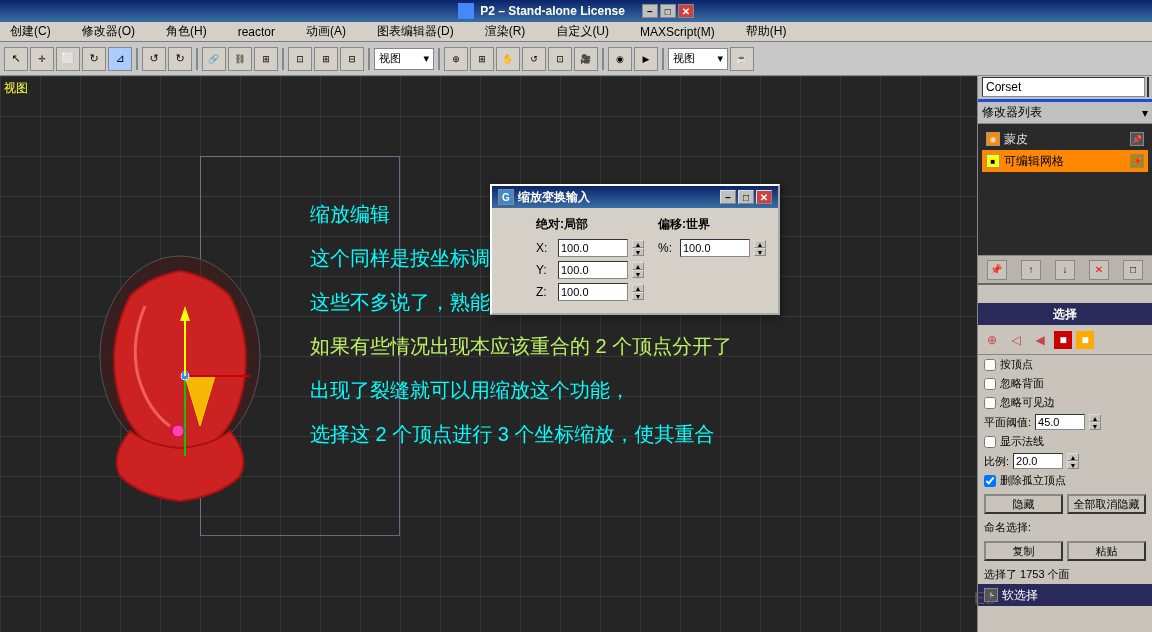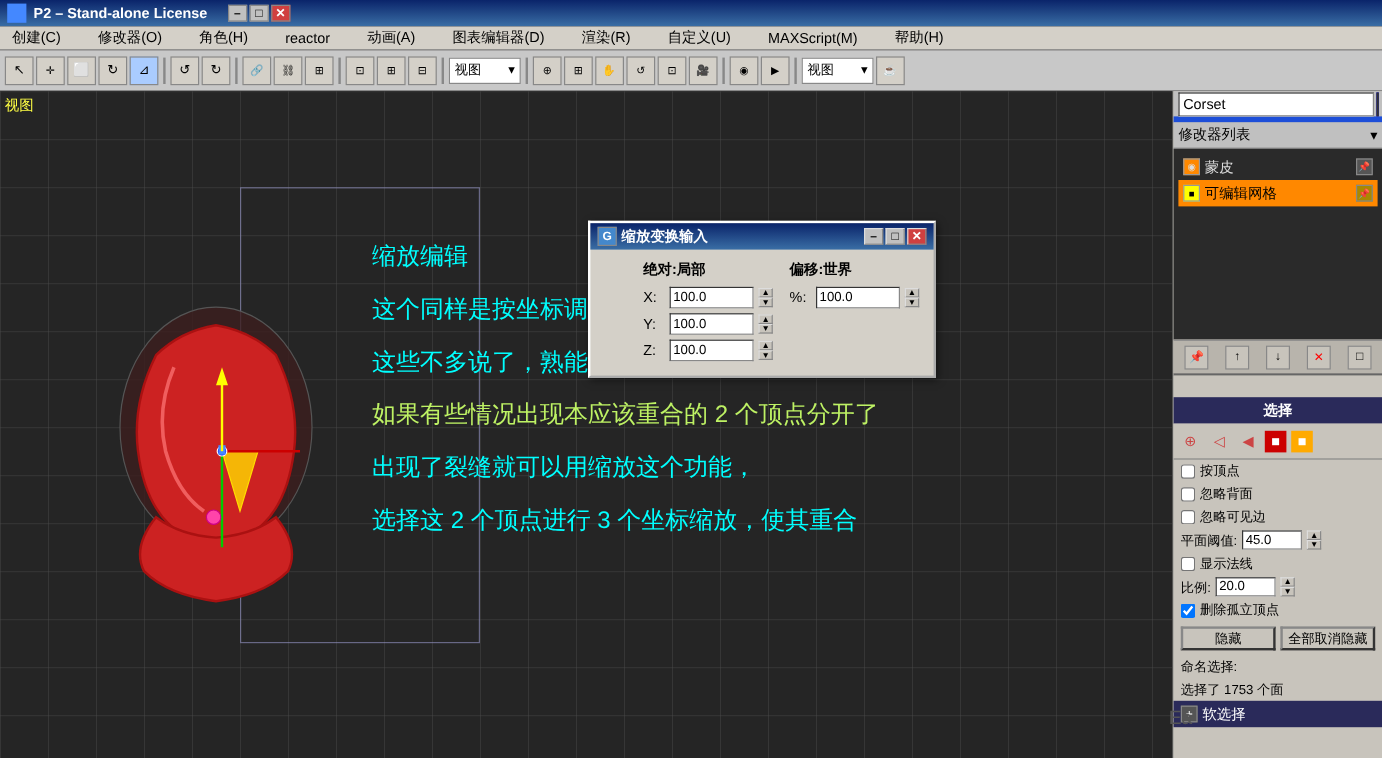--- a/index.html
+++ b/index.html
@@ -1,21 +1,21 @@
 <!DOCTYPE html>
 <html><head>
   <meta charset="utf-8">
   <style>
     * { margin: 0; padding: 0; box-sizing: border-box; }
     body { width: 1152px; height: 632px; overflow: hidden; background: #1a1a1a; font-family: 'SimSun', '宋体', sans-serif; font-size: 12px; color: #000; }
 
     
     #title-bar {
       width: 100%; height: 22px; background: linear-gradient(to bottom, #0a246a, #3a6ea5);
-      display: flex; align-items: center; justify-content: flex-start; padding: 0 6px;
+      display: flex; align-items: center; justify-content: center; padding: 0 6px;
       color: white; font-size: 12px; font-weight: bold; gap: 17px;
     }
     #title-bar .title-text { display: flex; align-items: center; gap: 6px; }
     #title-bar .win-buttons { display: flex; gap: 2px; }
     #title-bar .win-btn {
       width: 16px; height: 14px; border: 1px solid #888; display: flex; align-items: center; justify-content: center;
       font-size: 10px; cursor: pointer; background: #c0c0c0; color: #000; font-weight: bold;
     }
     #title-bar .win-btn.close { background: #d04040; color: white; }
 
@@ -72,22 +72,22 @@
       width: 175px; background: #c8c4bc; border-left: 1px solid #888;
       display: flex; flex-direction: column;
     }
 
     #rp-top {
       height: 270px; background: #b8b4ac; border-bottom: 2px solid #666;
       display: flex; flex-direction: column;
     }
 
     #rp-name-row {
-      display: flex; align-items: center; height: 26px; background: #c0c0c0;
-      padding: 2px 4px; gap: 2px; border-bottom: 5px solid #1d4ed8;
+      display: flex; align-items: flex-end; height: 26px; background: #c0c0c0;
+      padding: 2px 4px; gap: 2px; border-bottom: 3px solid #1d4ed8;
     }
     #rp-name-input {
       flex: 1; height: 20px; background: white; border: 1px inset #888;
       padding: 0 3px; font-size: 12px;
     }
     #rp-color-box {
       width: 20px; height: 20px; background: #0000ff; border: 1px solid #333;
     }
 
     #rp-modifier-label {
@@ -496,20 +496,24 @@
       </div>
 
       <div class="rp-btn-row">
         <div class="rp-btn">隐藏</div>
         <div class="rp-btn">全部取消隐藏</div>
       </div>
 
       <div class="status-row">
         <span>命名选择:</span>
       </div>
+      <div class="rp-btn-row">
+        <div class="rp-btn">复制</div>
+        <div class="rp-btn">粘贴</div>
+      </div>
 
       <div class="status-row">选择了 1753 个面</div>
 
       <div id="soft-select-bar">
         <div class="expand-btn">+</div>
         <span>软选择</span>
       </div>
 
       <div id="ea-area" style="position:relative;padding:4px 6px;font-size:16px;color:#555;">Ea</div>
     </div>

